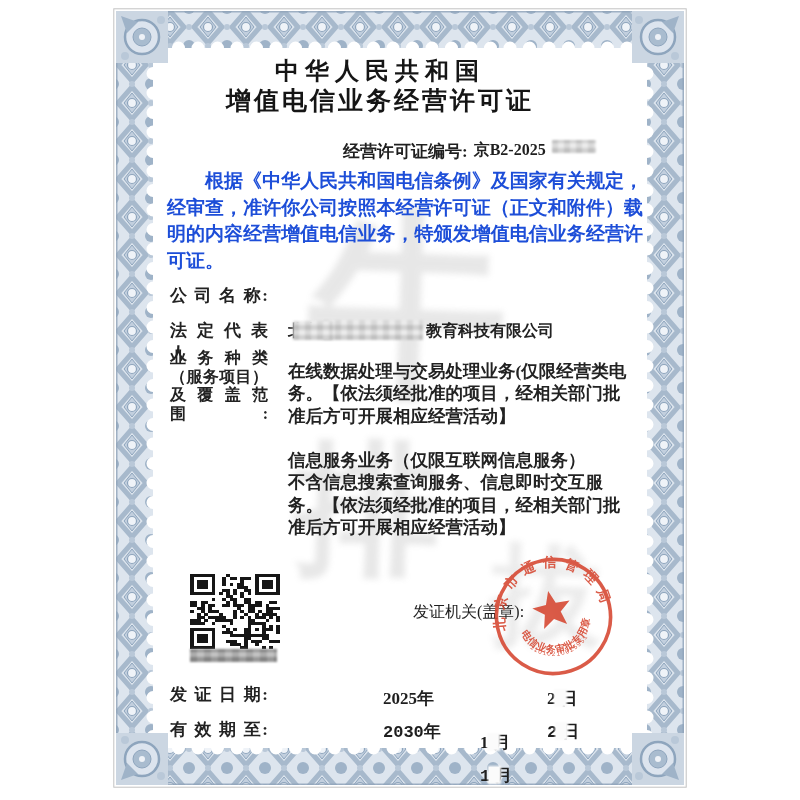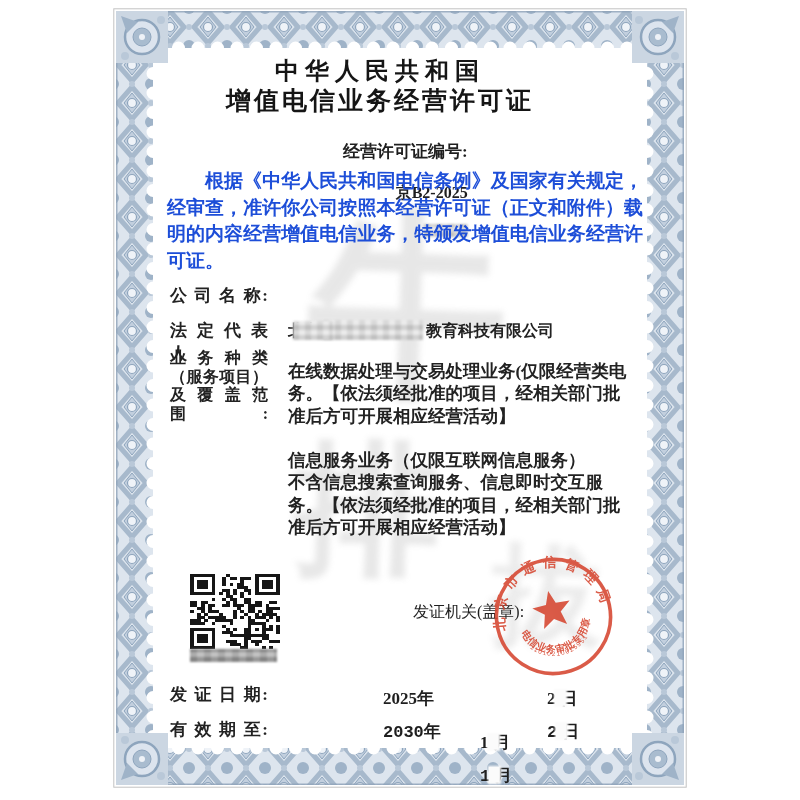--- a/index.html
+++ b/index.html
@@ -5,21 +5,21 @@
   html,body{margin:0;padding:0;background:#fff;}
   .stage{position:relative;width:800px;height:800px;background:#ffffff;overflow:hidden;
          font-family:"Liberation Serif","DejaVu Serif",serif;color:#1f1f1f;}
   .page{position:absolute;left:113px;top:8px;width:574px;height:780px;background:#fff;}
   .frame{position:absolute;left:0;top:0;width:574px;height:780px;}
   .abs{position:absolute;}
   
   .t1{left:14px;top:47px;width:506px;text-align:center;font-size:24px;font-weight:700;letter-spacing:6px;color:#151515;}
   .t2{left:14px;top:76px;width:506px;text-align:center;font-size:25px;font-weight:700;letter-spacing:3px;color:#151515;}
   
-  .licrow{left:230px;top:132px;display:flex;align-items:flex-end;gap:20px;flex-direction:column;}
+  .licrow{left:230px;top:132px;display:flex;align-items:flex-start;gap:6px;}
   .liclab{font-size:17px;font-weight:700;}
   .licval{font-size:16px;font-weight:600;}
   
   .intro{left:54px;top:160px;width:476px;font-size:19px;font-weight:700;line-height:26.5px;
          text-align:justify;text-indent:2em;color:#1d4ed8;}
   
   .jlabel{position:absolute;left:57px;width:98px;font-size:17px;font-weight:700;color:#222;
           text-align:justify;text-align-last:justify;}
   .jblock div{text-align:justify;text-align-last:justify;}
   

